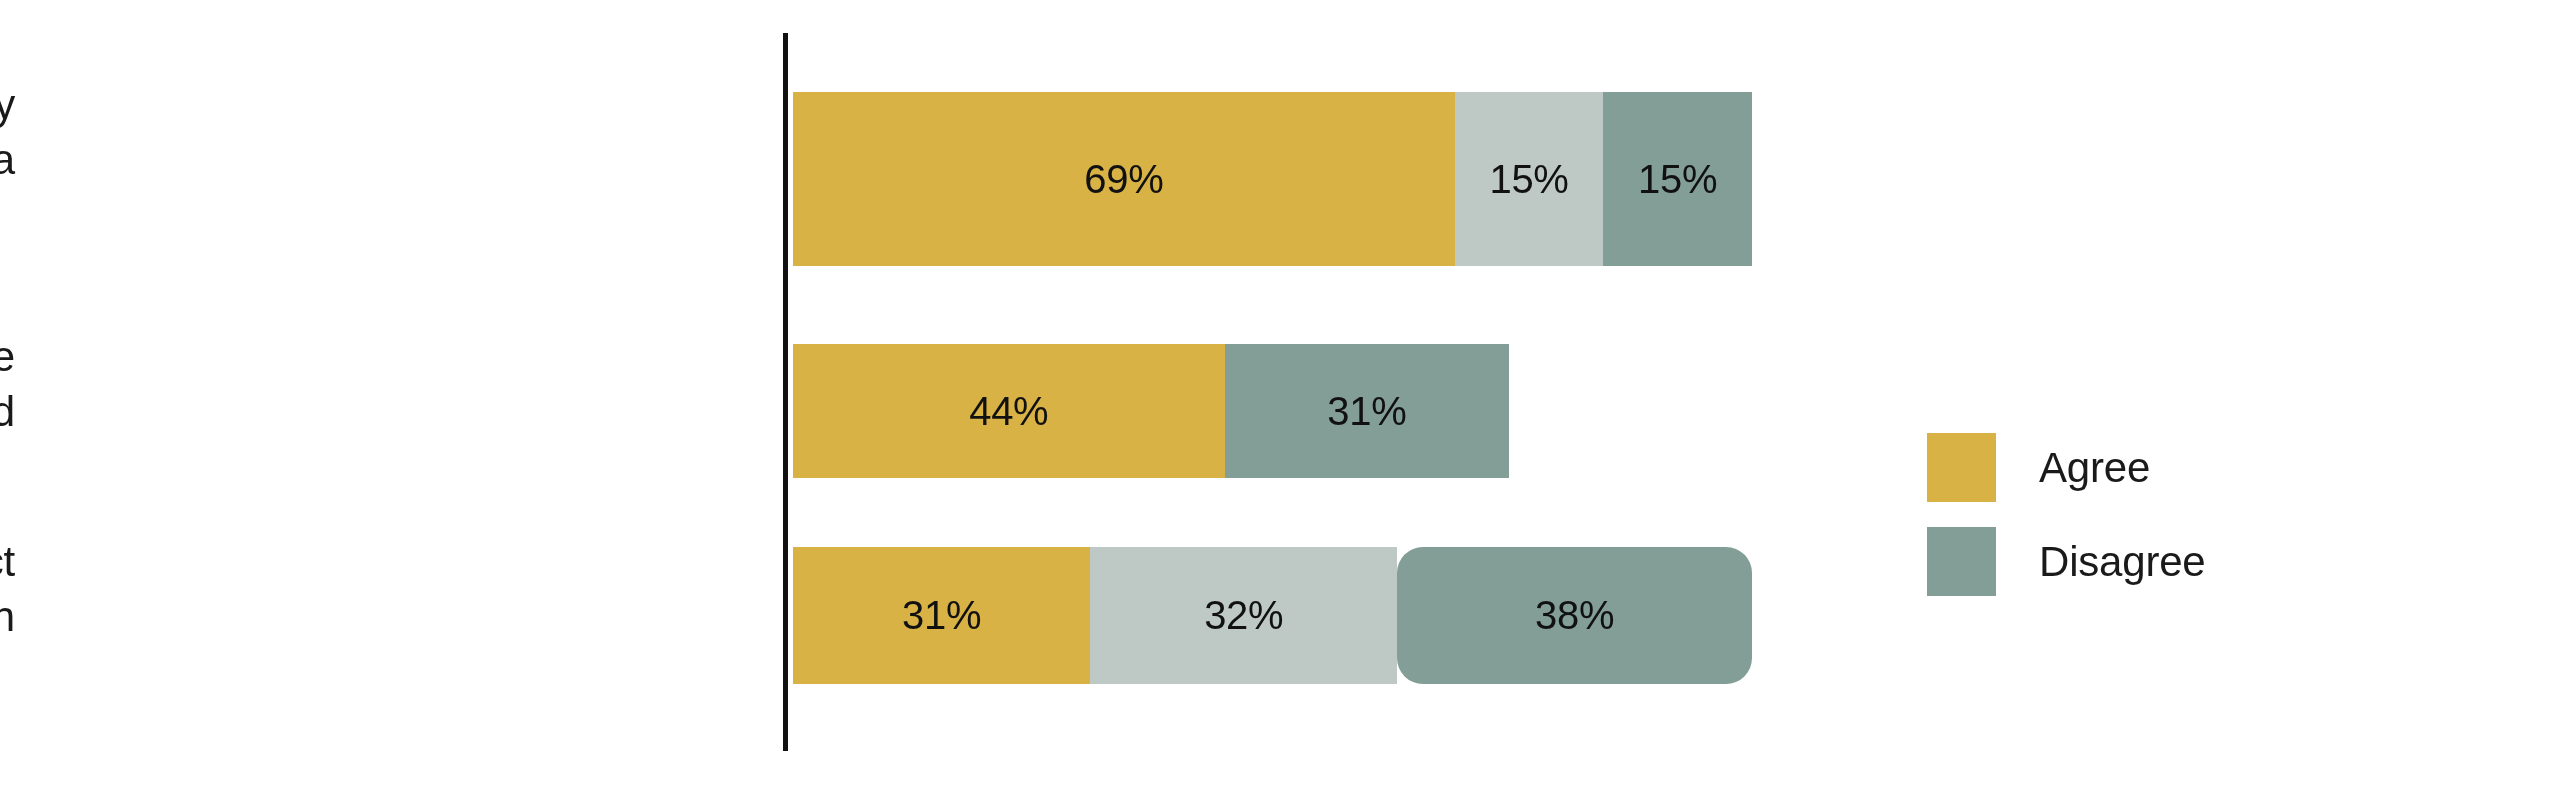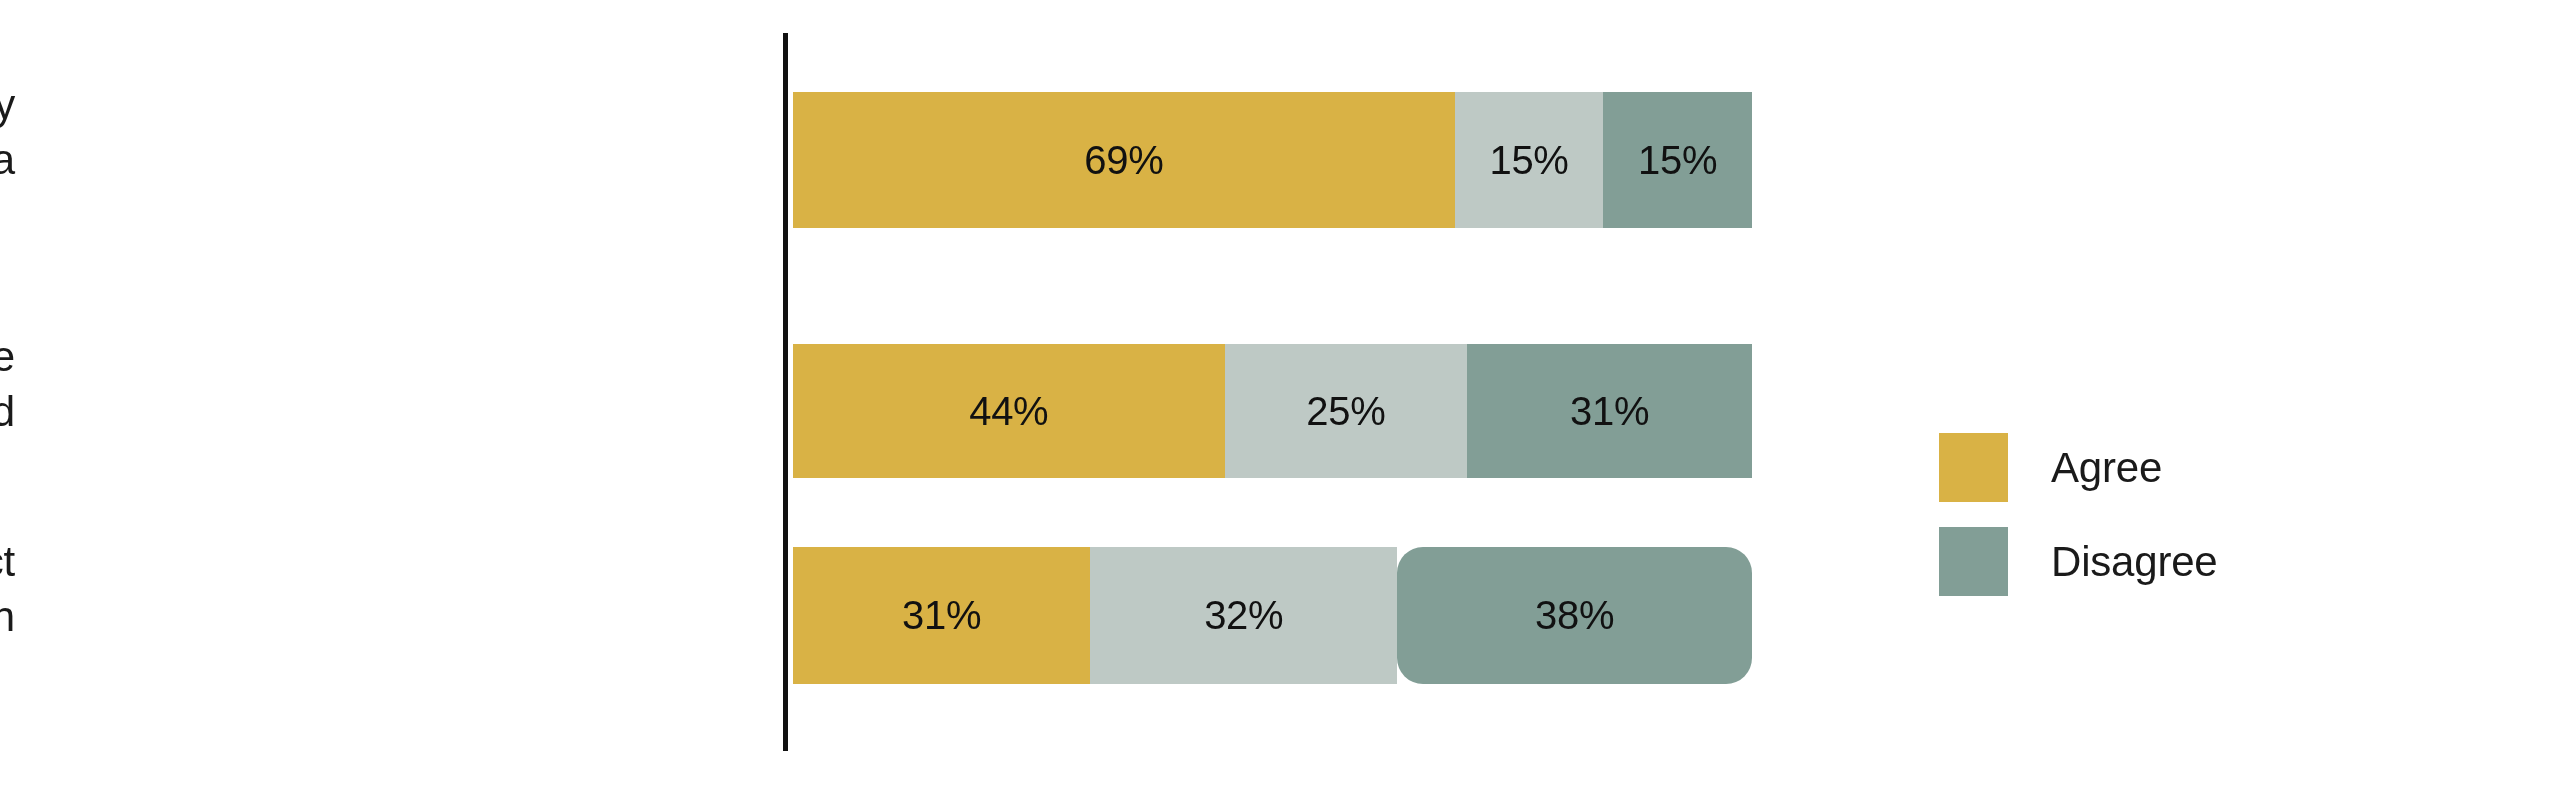--- a/index.html
+++ b/index.html
@@ -82,21 +82,20 @@
     position: absolute;
     left: 1927px;
     top: 433px;
   }
   .legend-item {
     position: relative;
     height: 69px;
     margin-bottom: 25px;
     display: flex;
     align-items: center;
-    margin-left: 12px;
   }
   .legend-item:last-child { margin-bottom: 0; }
 
   .legend-swatch {
     width: 69px;
     height: 69px;
     flex: 0 0 69px;
   }
   .legend-label {
     margin-left: 43px;
@@ -112,42 +111,39 @@
 
 <div id="chart-root">
 
   <div class="plot-area">
 
     <div class="y-axis-line"></div>
 
     <div class="bar-row" style="top:92px;height:134px;">
       <div class="cat-label" style="top:-27px;height:134px;display:flex;align-items:center;justify-content:flex-end;">Sustainability is a top priority
 on our strategic agenda</div>
-      <div class="bar-track" style="height:136px;">
+      <div class="bar-track" style="height:174px;">
         <div class="seg" style="width:69%;background:#D9B245;">
           <span>69%</span>
         </div>
         <div class="seg" style="width:15.5%;background:#BEC9C5;">
           <span>15%</span>
         </div>
         <div class="seg" style="width:15.5%;background:#829E96;">
           <span>15%</span>
         </div>
       </div>
     </div>
 
     <div class="bar-row" style="top:344px;height:134px;">
       <div class="cat-label" style="top:-27px;height:134px;display:flex;align-items:center;justify-content:flex-end;">Sustainability goals have
 been defined and agreed</div>
       <div class="bar-track" style="height:134px;">
         <div class="seg" style="width:45%;background:#D9B245;">
           <span>44%</span>
-        </div>
-        <div class="seg" style="width:25.3%;background:#BEC9C5;">
-          <span>25%</span>
         </div>
         <div class="seg" style="width:29.7%;background:#829E96;">
           <span>31%</span>
         </div>
       </div>
     </div>
 
     <div class="bar-row" style="top:547px;height:137px;">
       <div class="cat-label" style="top:-27px;height:137px;display:flex;align-items:center;justify-content:flex-end;">Execution is progressing, and impact
 is delivered according to plan</div>

